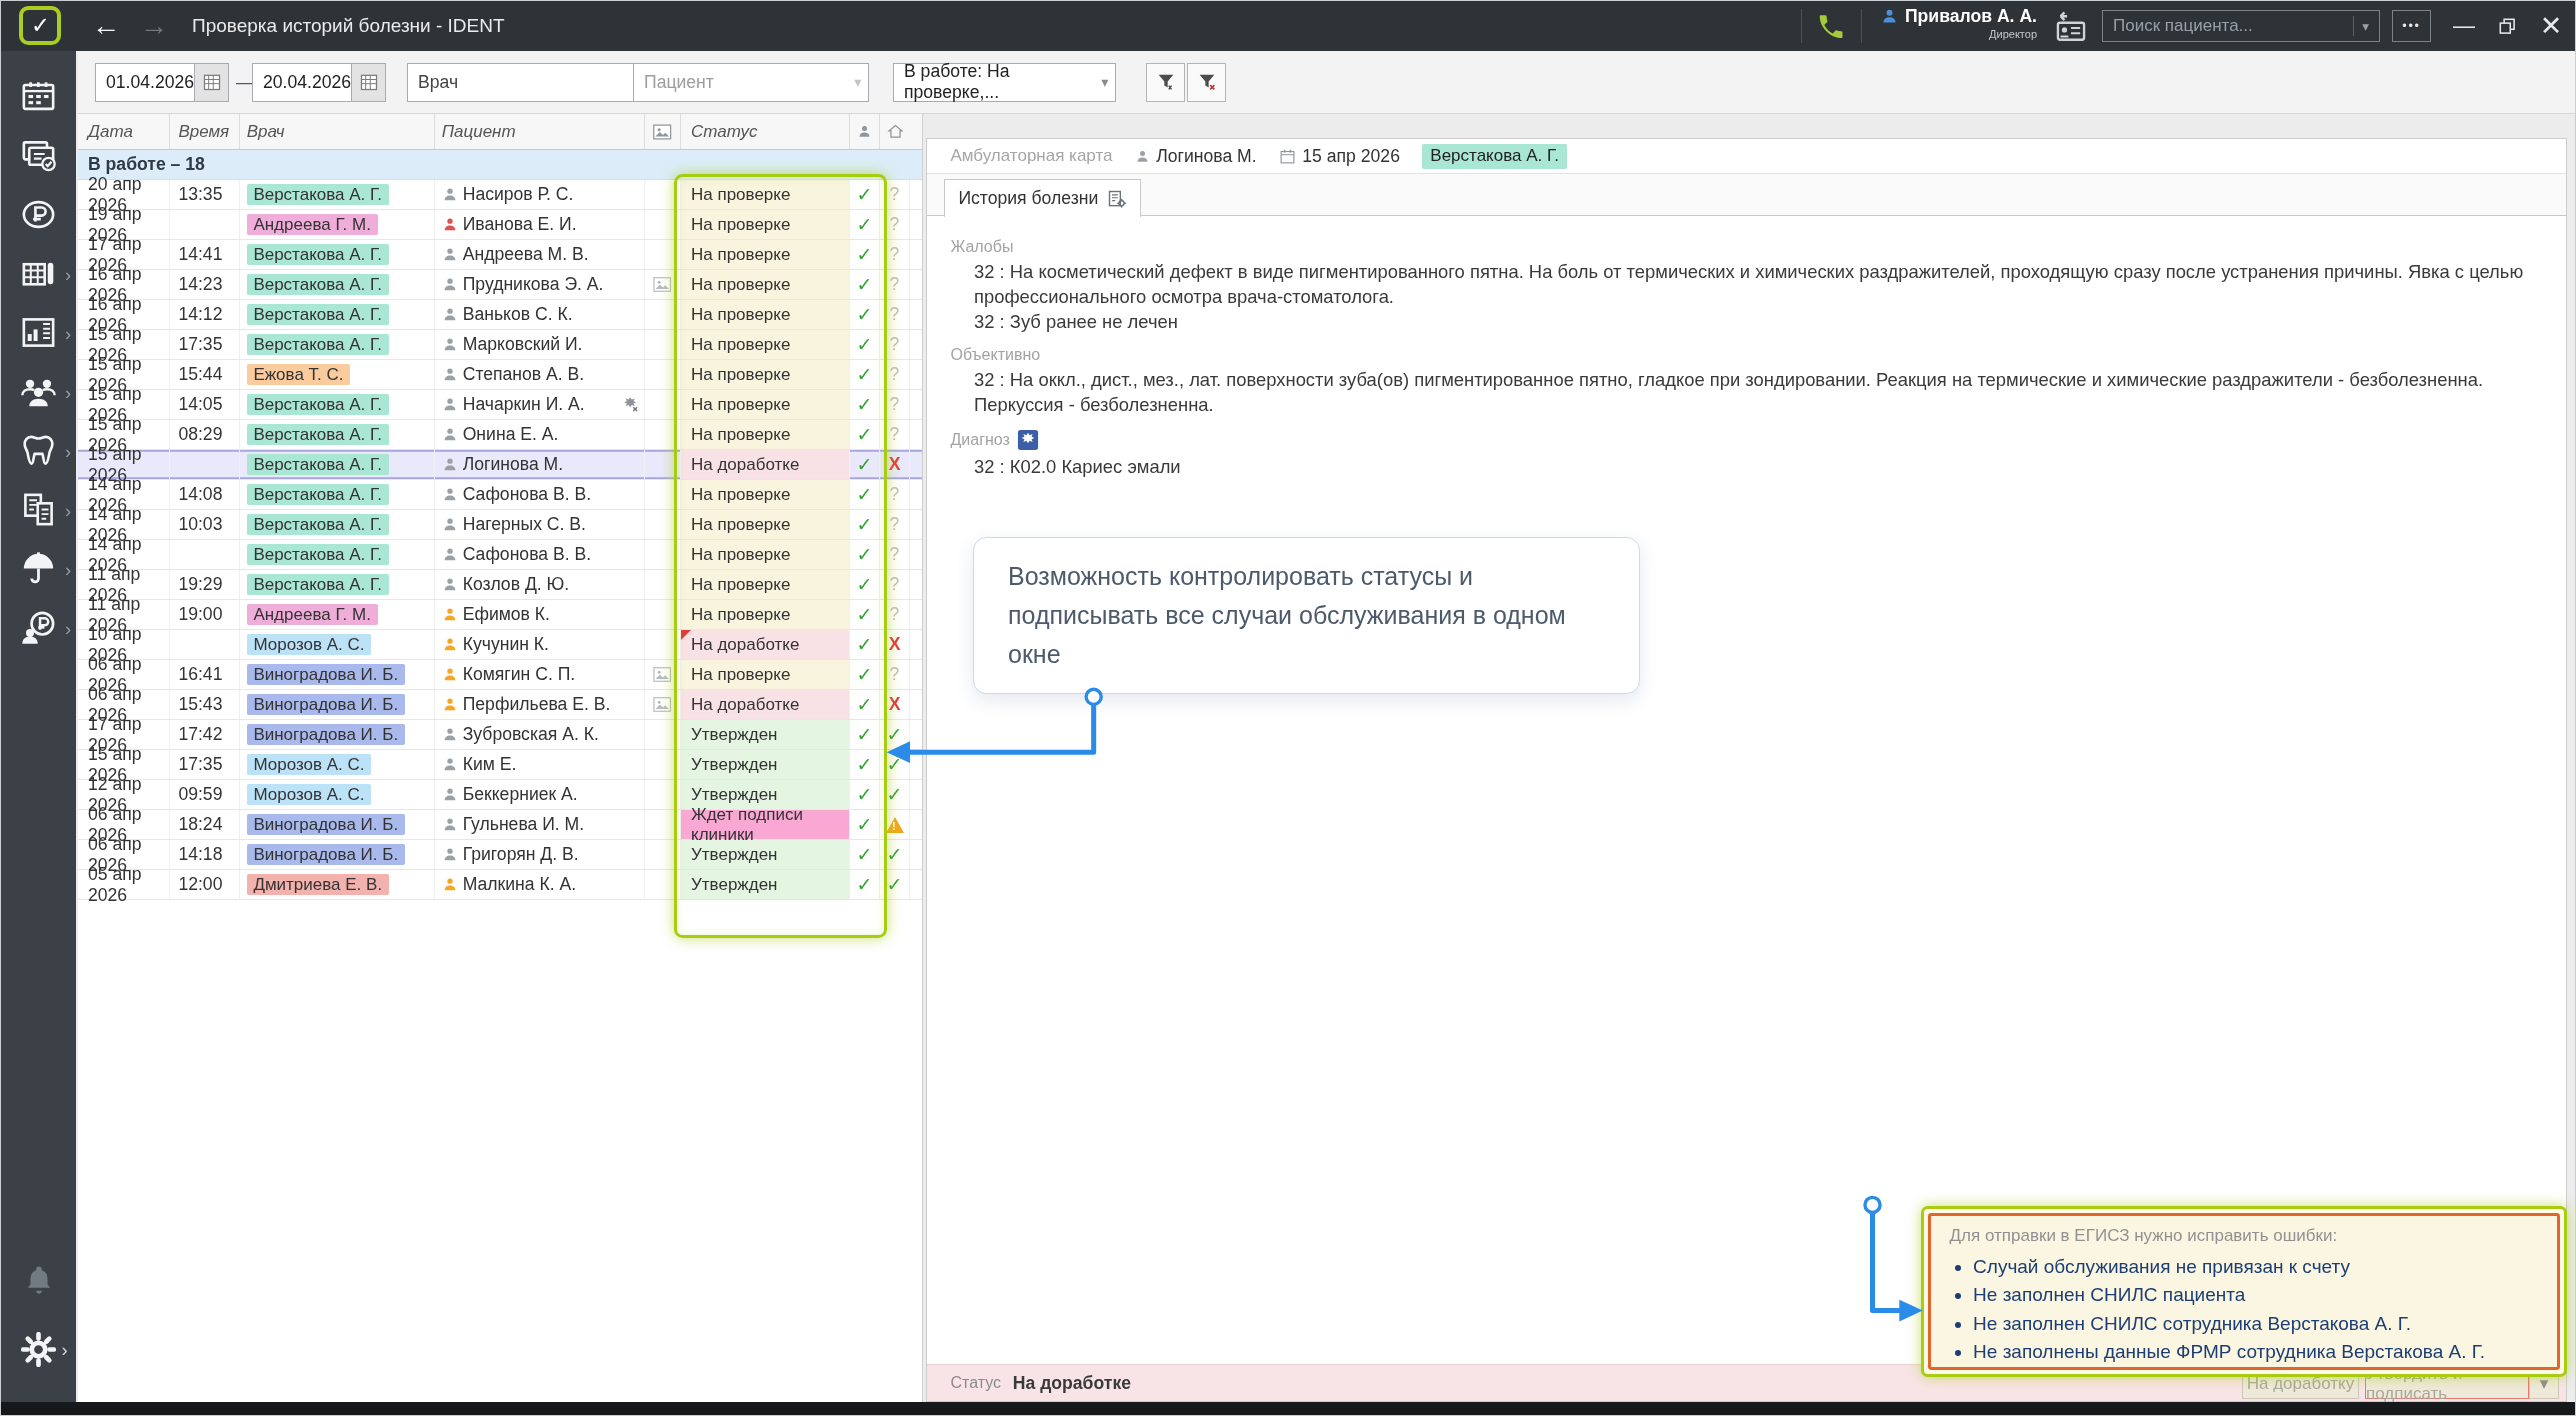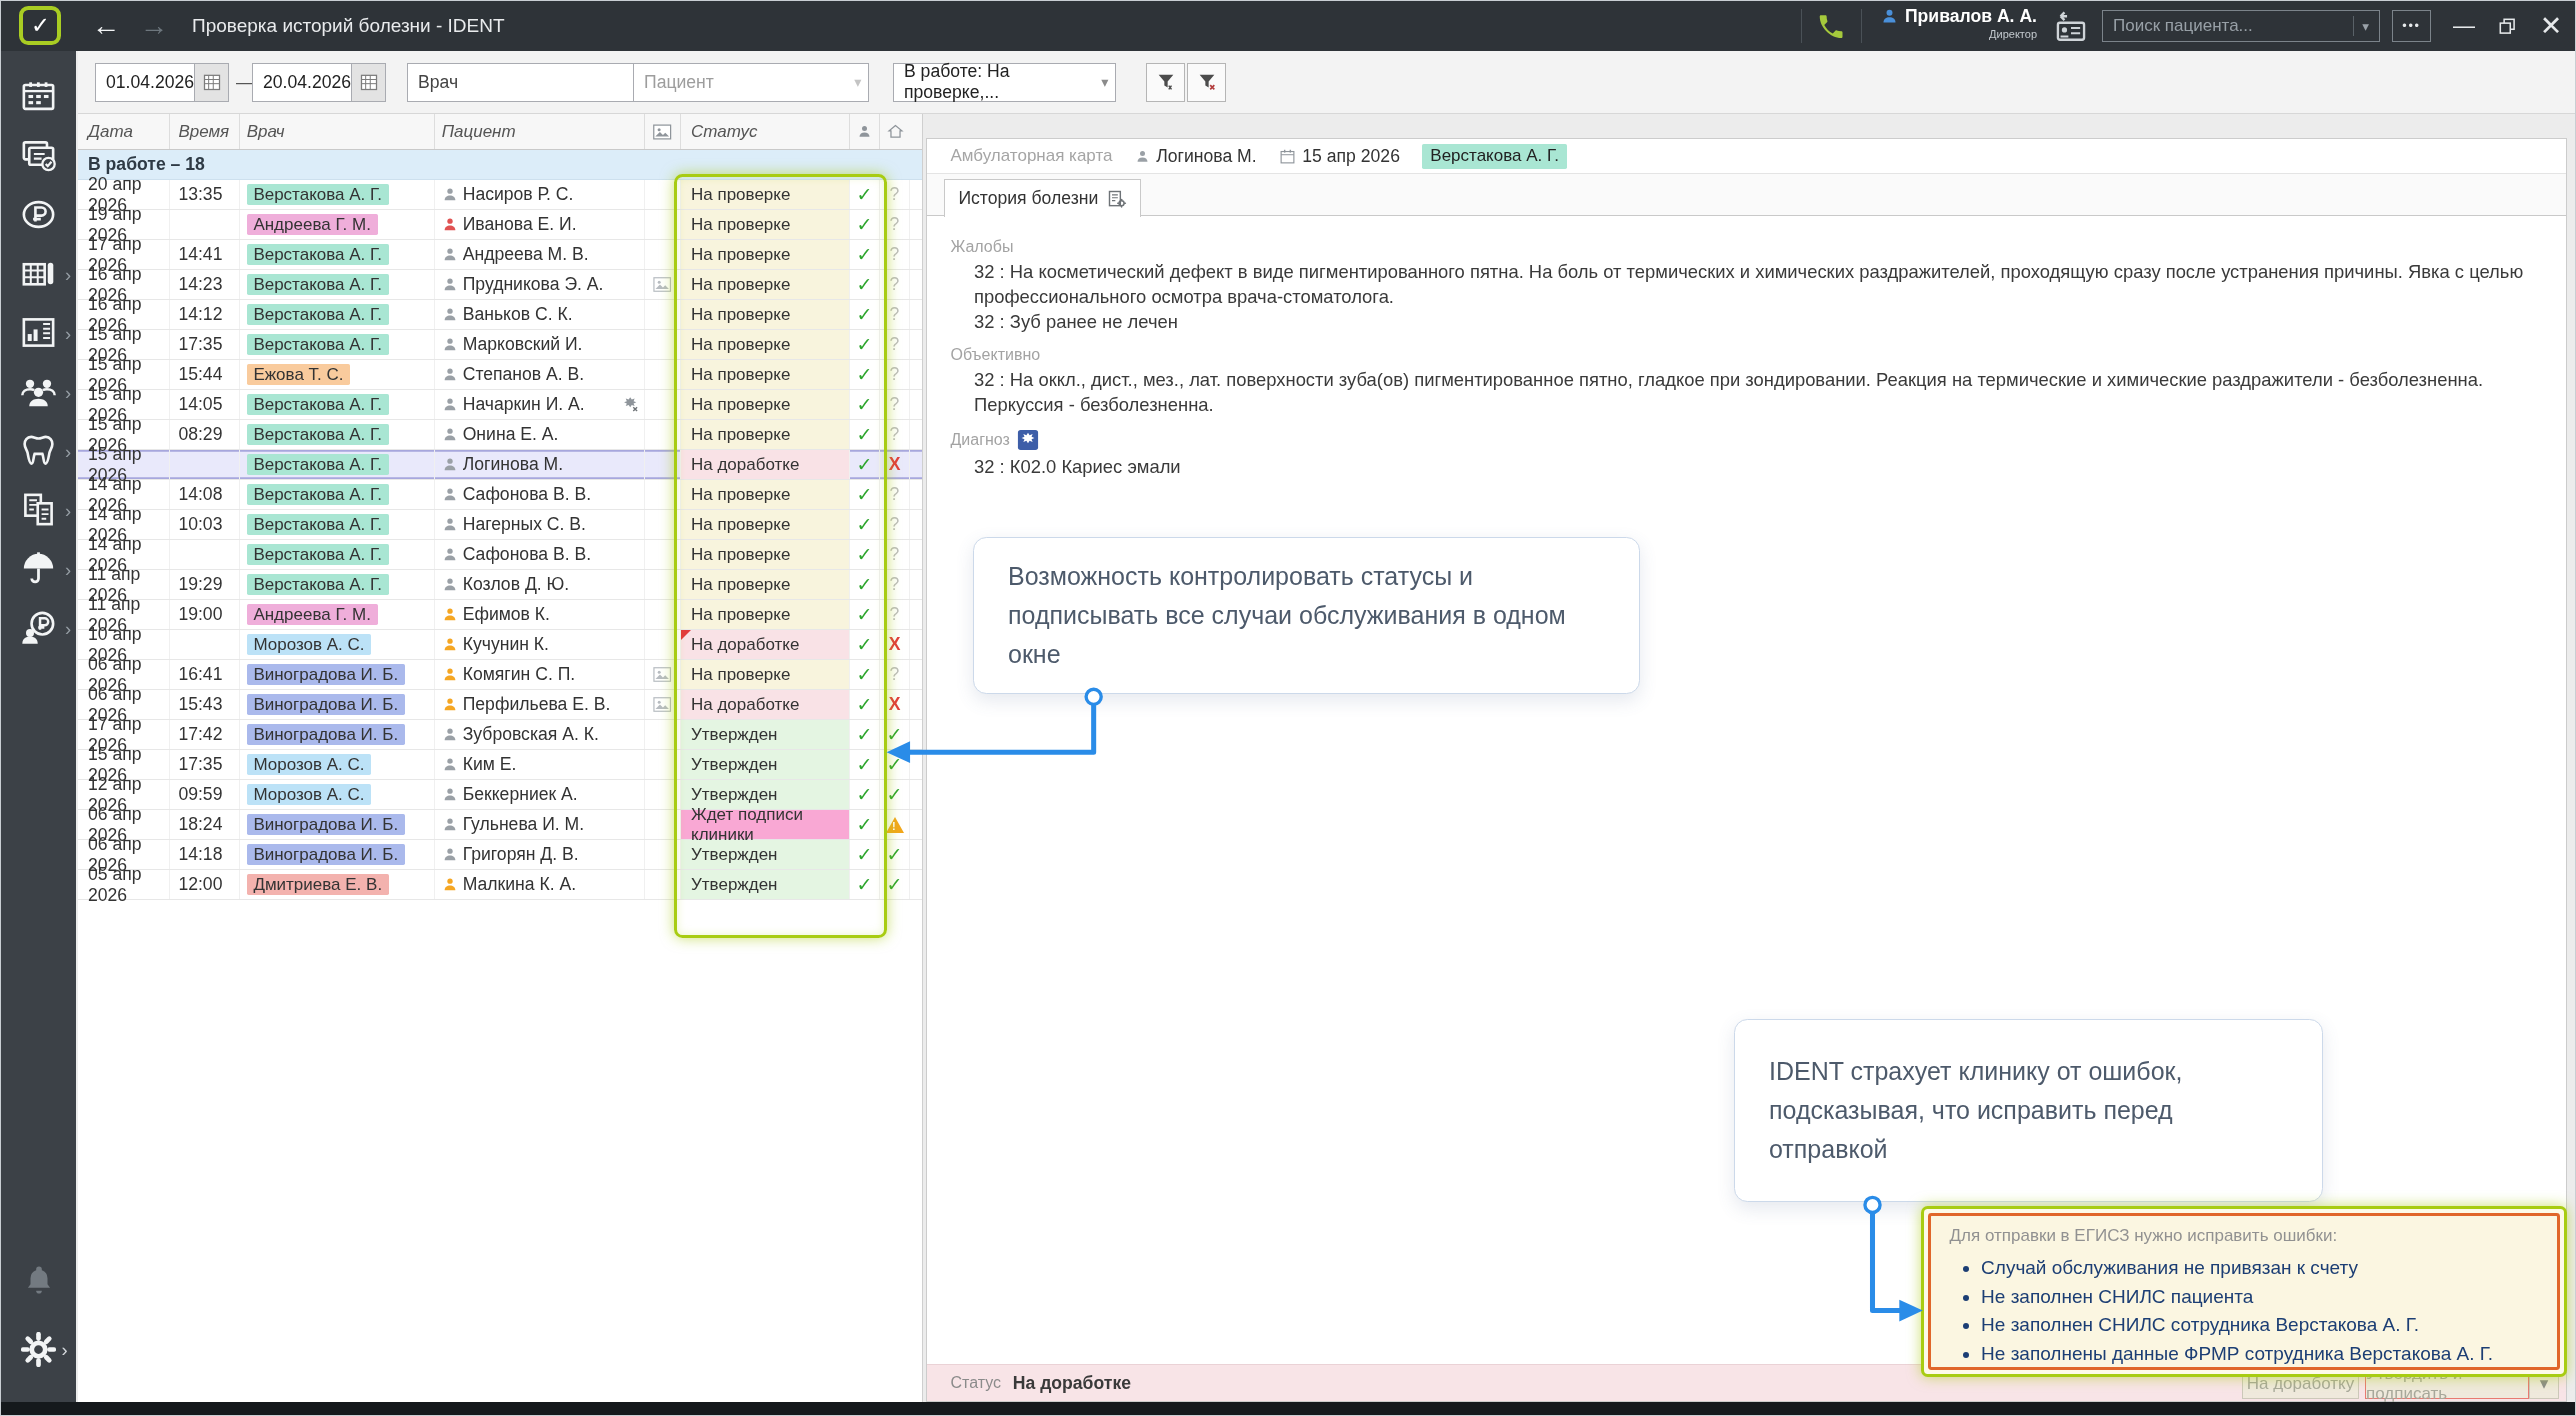--- a/index.html
+++ b/index.html
@@ -95,21 +95,21 @@
   .callout{position:absolute;background:#fff;border:1.7px solid #ccd9ea;border-radius:13.4px;
     box-shadow:0 6.7px 18.4px rgba(80,100,140,.14);color:#4d5a6b;font-size:25px;line-height:39px;
     padding:17px 34px;display:flex;align-items:center;z-index:5;}
   .callout1{left:46px;top:398px;width:667px;height:157px;}
   .callout2{left:807px;top:880px;width:589px;height:183px;}
   .error-glow{position:absolute;left:994px;top:1067px;width:646px;height:171px;border:3.4px solid #a8cc12;border-radius:6.7px;
     box-shadow:0 0 13.4px rgba(168,204,18,.6);background:#fdfae8;z-index:6;}
   .error-inner{position:absolute;left:4.2px;top:4.2px;right:4.2px;bottom:4.2px;border:3.4px solid #e0662a;border-radius:3.4px;
     background:#fbf6e1;padding:10px 8.4px 6.7px 18.4px;}
   .error-title{color:#919191;font-size:17px;margin-bottom:6.7px;}
-  .error-list{margin:8px;padding-left:23.5px;color:#1c3e74;font-size:19px;line-height:28.5px;}
+  .error-list{margin:0;padding-left:23.5px;color:#1c3e74;font-size:19px;line-height:28.5px;}
   .error-list li{margin:0;}
   .status-bar{position:absolute;left:0;right:0;bottom:0;height:37px;background:#f8e4e7;border-top:0.8px solid #ead2d6;
     display:flex;align-items:center;padding-left:23.5px;gap:11.7px;z-index:4;}
   .st-label{color:#8b8b8b;font-size:16px;}
   .st-value{color:#3a3a3a;font-weight:bold;font-size:17.6px;}
   .bbtn{position:absolute;top:3.4px;height:30px;background:#efe9dc;border:0.8px solid #ccc8b9;color:#a8a89b;
     font-size:17px;display:flex;align-items:center;justify-content:center;}
   .btn-rework{left:1315px;width:117px;}
   .btn-approve{left:1438px;width:164px;border:1.7px solid #e87a72;}
   .btn-chevron{left:1602px;width:30px;color:#8b8b8b;}
@@ -918,23 +918,20 @@
               <path d="M12 3 L10 6 L6.2 4.6 L7.6 8 L4 9.5 L7.6 11 L6.2 14.4 L10 13 L12 16 L14 13 L17.8 14.4 L16.4 11 L20 9.5 L16.4 8 L17.8 4.6 L14 6 Z" fill="#ffffff"></path>
             </g>
           </svg>
         </div>
         <div class="sec-text">32 : К02.0 Кариес эмали</div>
       </div>
 
     <div class="callout callout1">
       <span>Возможность контролировать статусы и подписывать все случаи обслуживания в одном окне</span>
     </div>
-    <div class="callout callout2">
-      <span>IDENT страхует клинику от ошибок, подсказывая, что исправить перед отправкой</span>
-    </div>
 
     <div class="error-glow">
       <div class="error-inner">
         <div class="error-title">Для отправки в ЕГИСЗ нужно исправить ошибки:</div>
         <ul class="error-list">
             <li>Случай обслуживания не привязан к счету</li>
             <li>Не заполнен СНИЛС пациента</li>
             <li>Не заполнен СНИЛС сотрудника Верстакова А. Г.</li>
             <li>Не заполнены данные ФРМР сотрудника Верстакова А. Г.</li>
           </ul>

